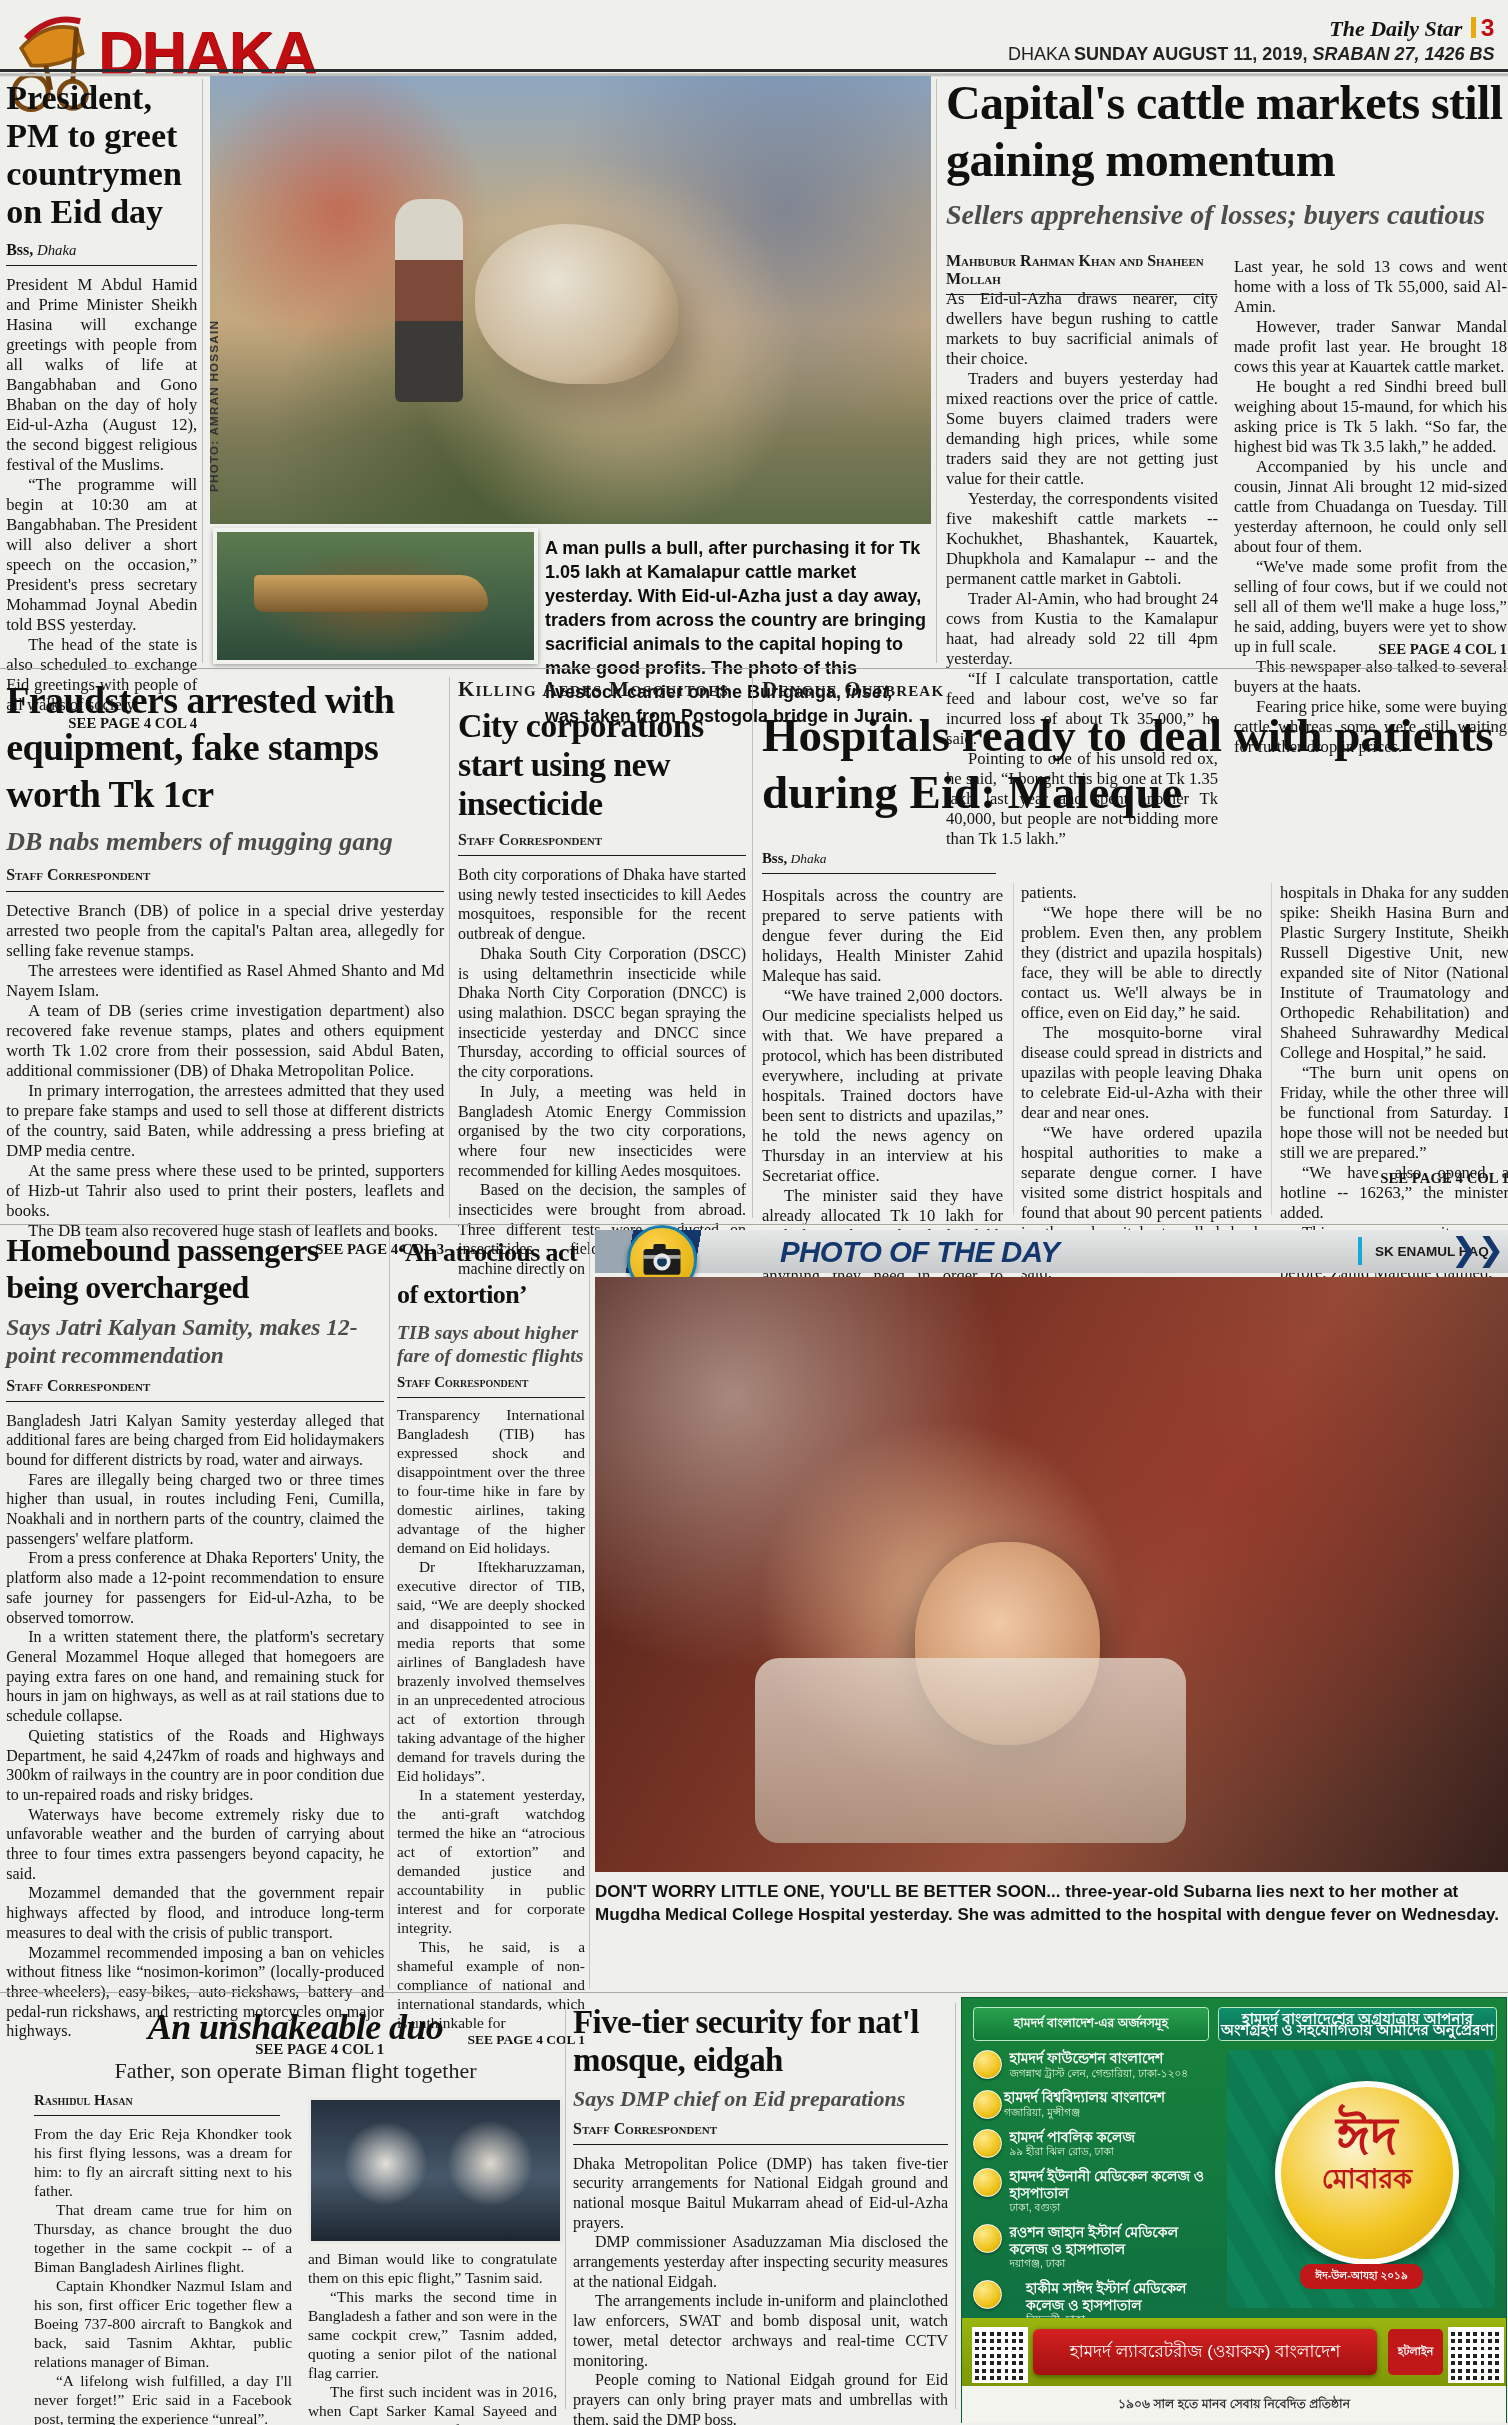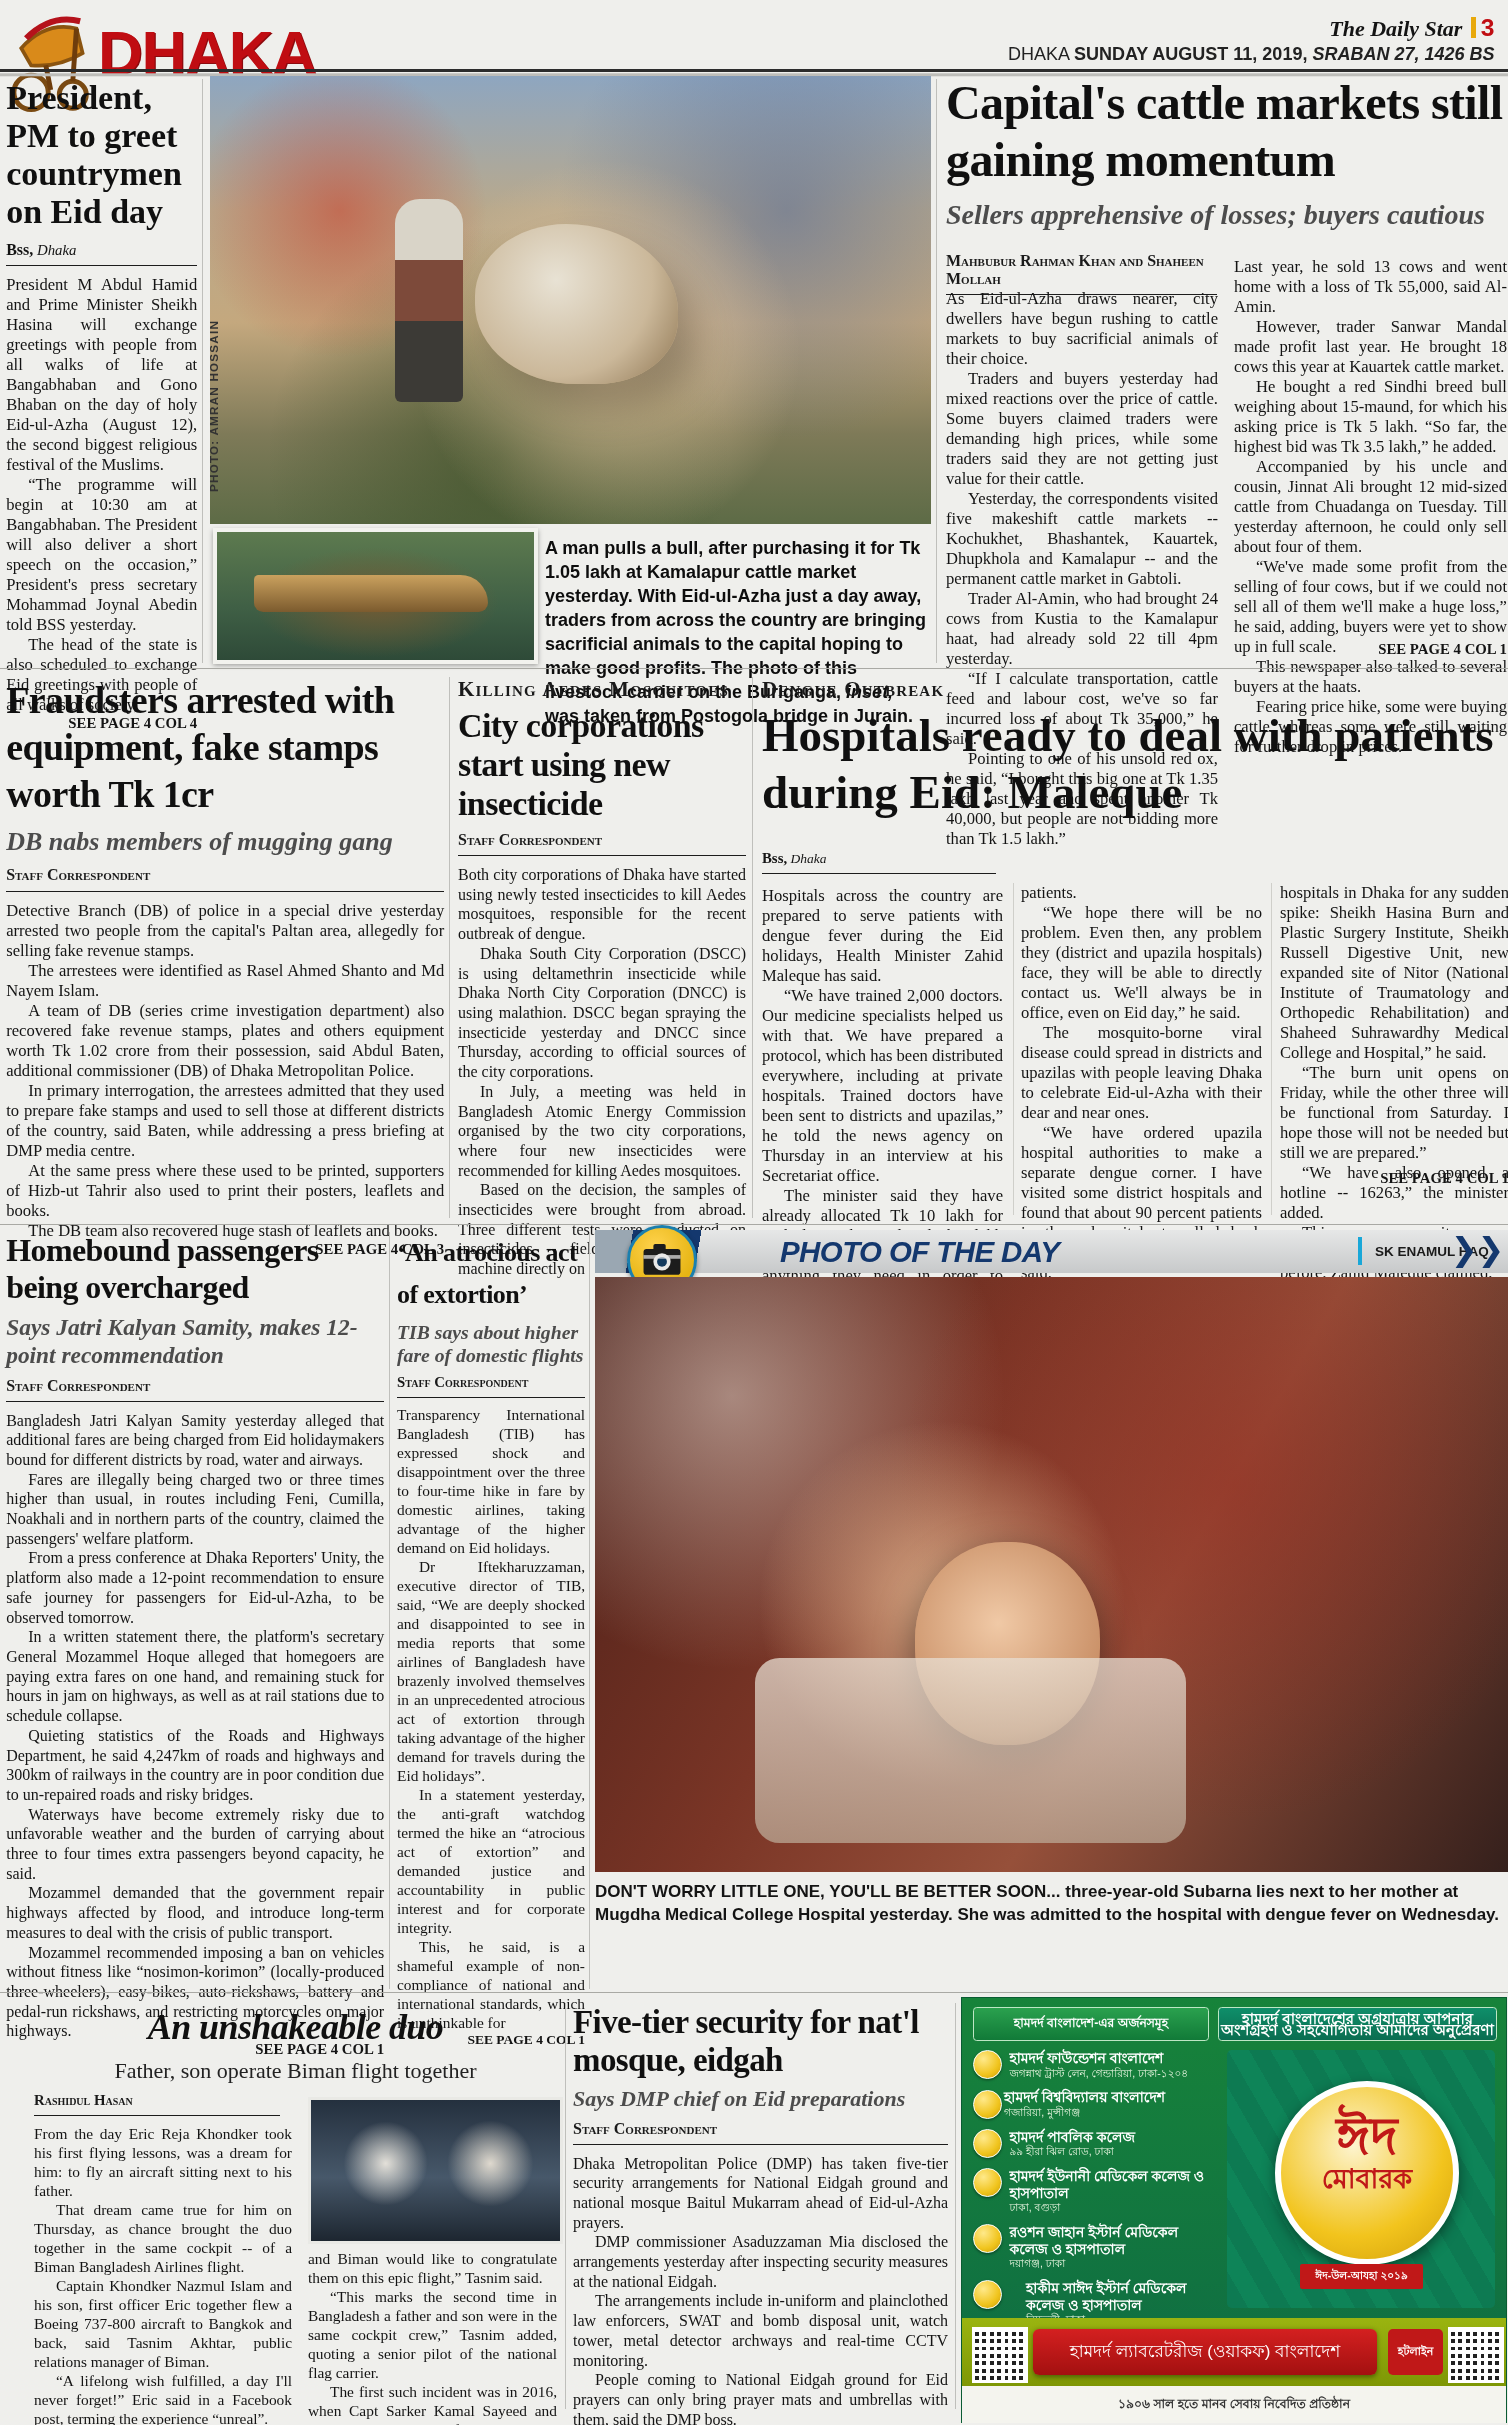--- a/index.html
+++ b/index.html
@@ -366,21 +366,21 @@
             <div class="ad-item-sub">২৭টি শাখা, সমগ্র বাংলাদেশ</div>
           </div>
       </div>
     </div>
 
     <div class="abs" style="left:265px;top:52px;width:268px;height:258px;background:repeating-linear-gradient(60deg,#0d7a52 0 18.5px,#0e8458 18.5px 37px);border-radius:4.9px;">
       <div class="abs" style="left:48px;top:31px;width:172px;height:172px;border-radius:50%;background:radial-gradient(circle at 42% 34%,#fdf4cf,#f2c41d 60%,#cf9c08);border:6.2px solid #fff;box-shadow:0 4.9px 13.5px rgba(0,0,0,.45);text-align:center;">
         <div style="font-size:52px;font-weight:bold;color:#c01818;margin-top:22px;line-height:55px;font-family:'Liberation Serif',serif;">ঈদ</div>
         <div style="font-size:27px;font-weight:bold;color:#c01818;line-height:31px;font-family:'Liberation Serif',serif;">মোবারক</div>
       </div>
-      <div class="abs" style="left:73px;top:214px;width:123px;height:24.6px;background:#c01818;border-radius:2px;display:flex;align-items:center;justify-content:center;">
+      <div class="abs" style="left:73px;top:214px;width:123px;height:24.6px;background:#c01818;border-radius:11px;display:flex;align-items:center;justify-content:center;">
         <span style="color:#fff;font-size:10.5px;font-weight:bold;">ঈদ-উল-আযহা ২০১৯</span>
       </div>
     </div>
 
     <div class="abs" style="left:0;top:320px;width:544px;height:68px;background:linear-gradient(#9ab410,#7e9705);">
       <div class="abs qr" style="left:9.8px;top:8.6px;width:50px;height:50px;"></div>
       <div class="abs" style="left:71px;top:11px;width:344px;height:46px;background:linear-gradient(#d42020,#a31010);border-radius:6.2px;display:flex;align-items:center;justify-content:center;box-shadow:0 1.8px 4.9px rgba(0,0,0,.4);">
         <span style="color:#fff;font-weight:normal;font-size:17px;">হামদর্দ ল্যাবরেটরীজ (ওয়াকফ) বাংলাদেশ</span>
       </div>
       <div class="abs" style="left:426px;top:11px;width:55px;height:46px;background:#c01818;border-radius:4.9px;display:flex;align-items:center;justify-content:center;">

